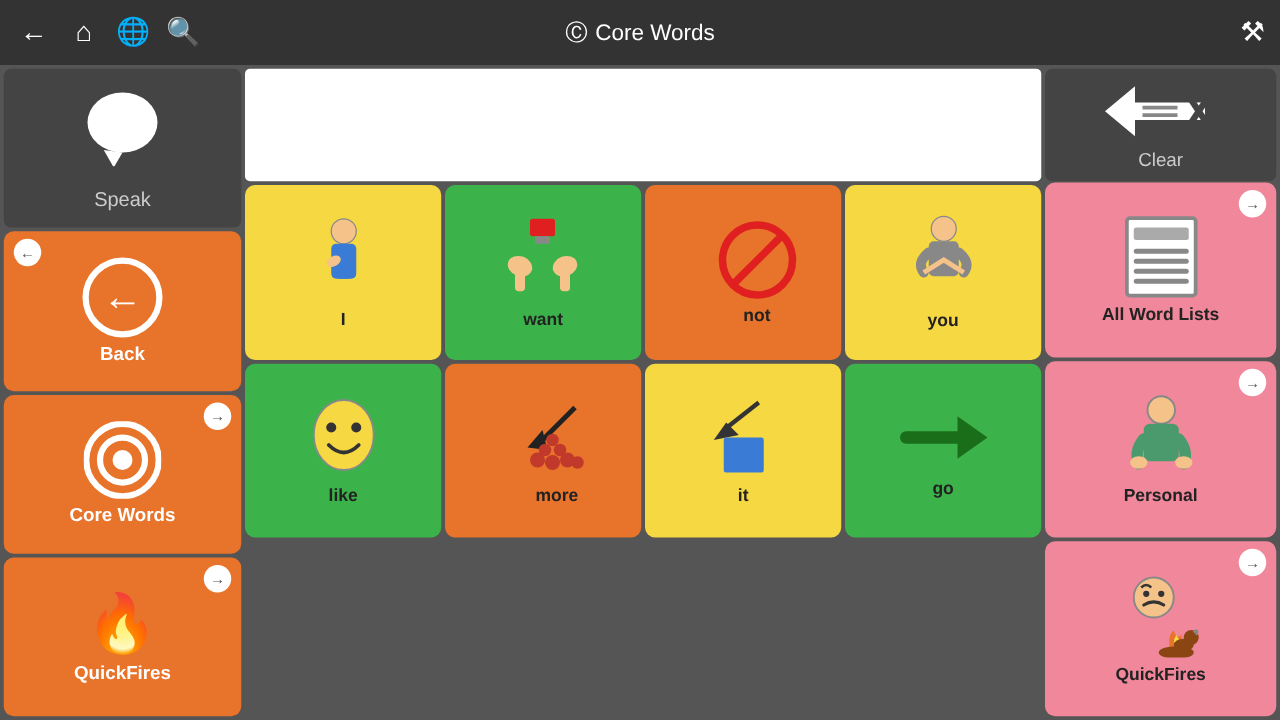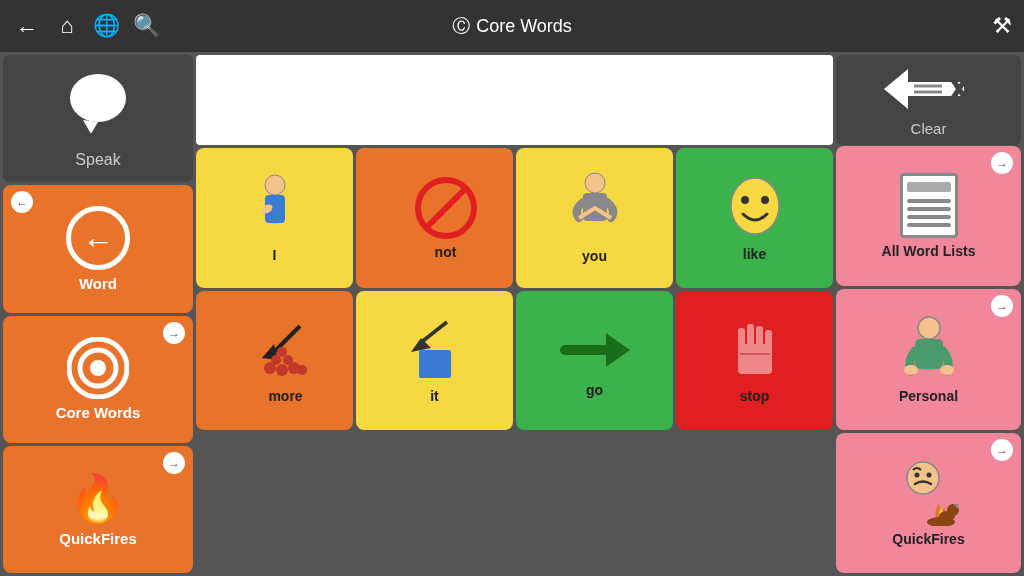--- a/index.html
+++ b/index.html
@@ -325,21 +325,21 @@
           <ellipse cx="35" cy="30" rx="28" ry="24" fill="white"></ellipse>
           <polygon points="20,52 35,54 28,66" fill="white"></polygon>
         </svg>
       </div>
       <span class="speak-label">Speak</span>
     </div>
 
     <div class="nav-btn" style="position:relative;">
       <div class="back-arrow-left">←</div>
       <div class="back-circle">←</div>
-      <span class="nav-btn-label">Word</span>
+      <span class="nav-btn-label">Back</span>
     </div>
 
     <div class="nav-btn" style="position:relative;">
       <div class="nav-arrow">→</div>
 
       <svg width="62" height="62" viewBox="0 0 62 62">
         <circle cx="31" cy="31" r="29" fill="none" stroke="white" stroke-width="5"></circle>
         <circle cx="31" cy="31" r="18" fill="none" stroke="white" stroke-width="5"></circle>
         <circle cx="31" cy="31" r="8" fill="white"></circle>
       </svg>
@@ -364,20 +364,34 @@
 
           <circle cx="30" cy="12" r="10" fill="#f5c28a" stroke="#888" stroke-width="1"></circle>
           <rect x="20" y="22" width="20" height="28" rx="4" fill="#3a7bd5"></rect>
           <line x1="30" y1="34" x2="30" y2="50" stroke="#3a7bd5" stroke-width="8"></line>
 
           <ellipse cx="22" cy="36" rx="6" ry="4" fill="#f5c28a" transform="rotate(-30 22 36)"></ellipse>
         </svg>
         <span class="cell-label">I</span>
       </div>
 
+      <div class="grid-cell cell-green">
+        <svg width="65" height="70" viewBox="0 0 65 70">
+
+          <rect x="22" y="2" width="20" height="14" fill="#e02020" rx="2"></rect>
+          <rect x="26" y="16" width="12" height="6" fill="#888"></rect>
+
+          <ellipse cx="14" cy="40" rx="10" ry="8" fill="#f5c28a" transform="rotate(20 14 40)"></ellipse>
+          <rect x="10" y="44" width="8" height="16" rx="3" fill="#f5c28a"></rect>
+
+          <ellipse cx="50" cy="40" rx="10" ry="8" fill="#f5c28a" transform="rotate(-20 50 40)"></ellipse>
+          <rect x="46" y="44" width="8" height="16" rx="3" fill="#f5c28a"></rect>
+        </svg>
+        <span class="cell-label">want</span>
+      </div>
 
       <div class="grid-cell cell-orange">
         <svg width="64" height="64" viewBox="0 0 64 64">
           <circle cx="32" cy="32" r="28" fill="none" stroke="#e02020" stroke-width="6"></circle>
           <line x1="12" y1="52" x2="52" y2="12" stroke="#e02020" stroke-width="6"></line>
         </svg>
         <span class="cell-label">not</span>
       </div>
 
       <div class="grid-cell cell-yellow">
@@ -433,34 +447,20 @@
 
       <div class="grid-cell cell-green">
         <svg width="70" height="55" viewBox="0 0 70 55">
 
           <line x1="5" y1="27" x2="52" y2="27" stroke="#1a6e1a" stroke-width="10" stroke-linecap="round"></line>
           <polygon points="46,10 70,27 46,44" fill="#1a6e1a"></polygon>
         </svg>
         <span class="cell-label">go</span>
       </div>
 
-      <div class="grid-cell cell-red">
-        <svg width="58" height="68" viewBox="0 0 58 68">
-
-          <rect x="12" y="28" width="34" height="30" rx="4" fill="#e88"></rect>
-
-          <rect x="12" y="12" width="7" height="22" rx="3" fill="#e88"></rect>
-          <rect x="21" y="8" width="7" height="24" rx="3" fill="#e88"></rect>
-          <rect x="30" y="10" width="7" height="22" rx="3" fill="#e88"></rect>
-          <rect x="39" y="14" width="7" height="18" rx="3" fill="#e88"></rect>
-
-          <line x1="14" y1="38" x2="44" y2="38" stroke="#c55" stroke-width="2"></line>
-        </svg>
-        <span class="cell-label">stop</span>
-      </div>
 
     </div>
   </div>
 
   <div class="right-panel">
 
     <div class="clear-btn">
       <svg width="90" height="50" viewBox="0 0 90 50">
 
         <polygon points="24,5 0,25 24,45" fill="#fff"></polygon>

